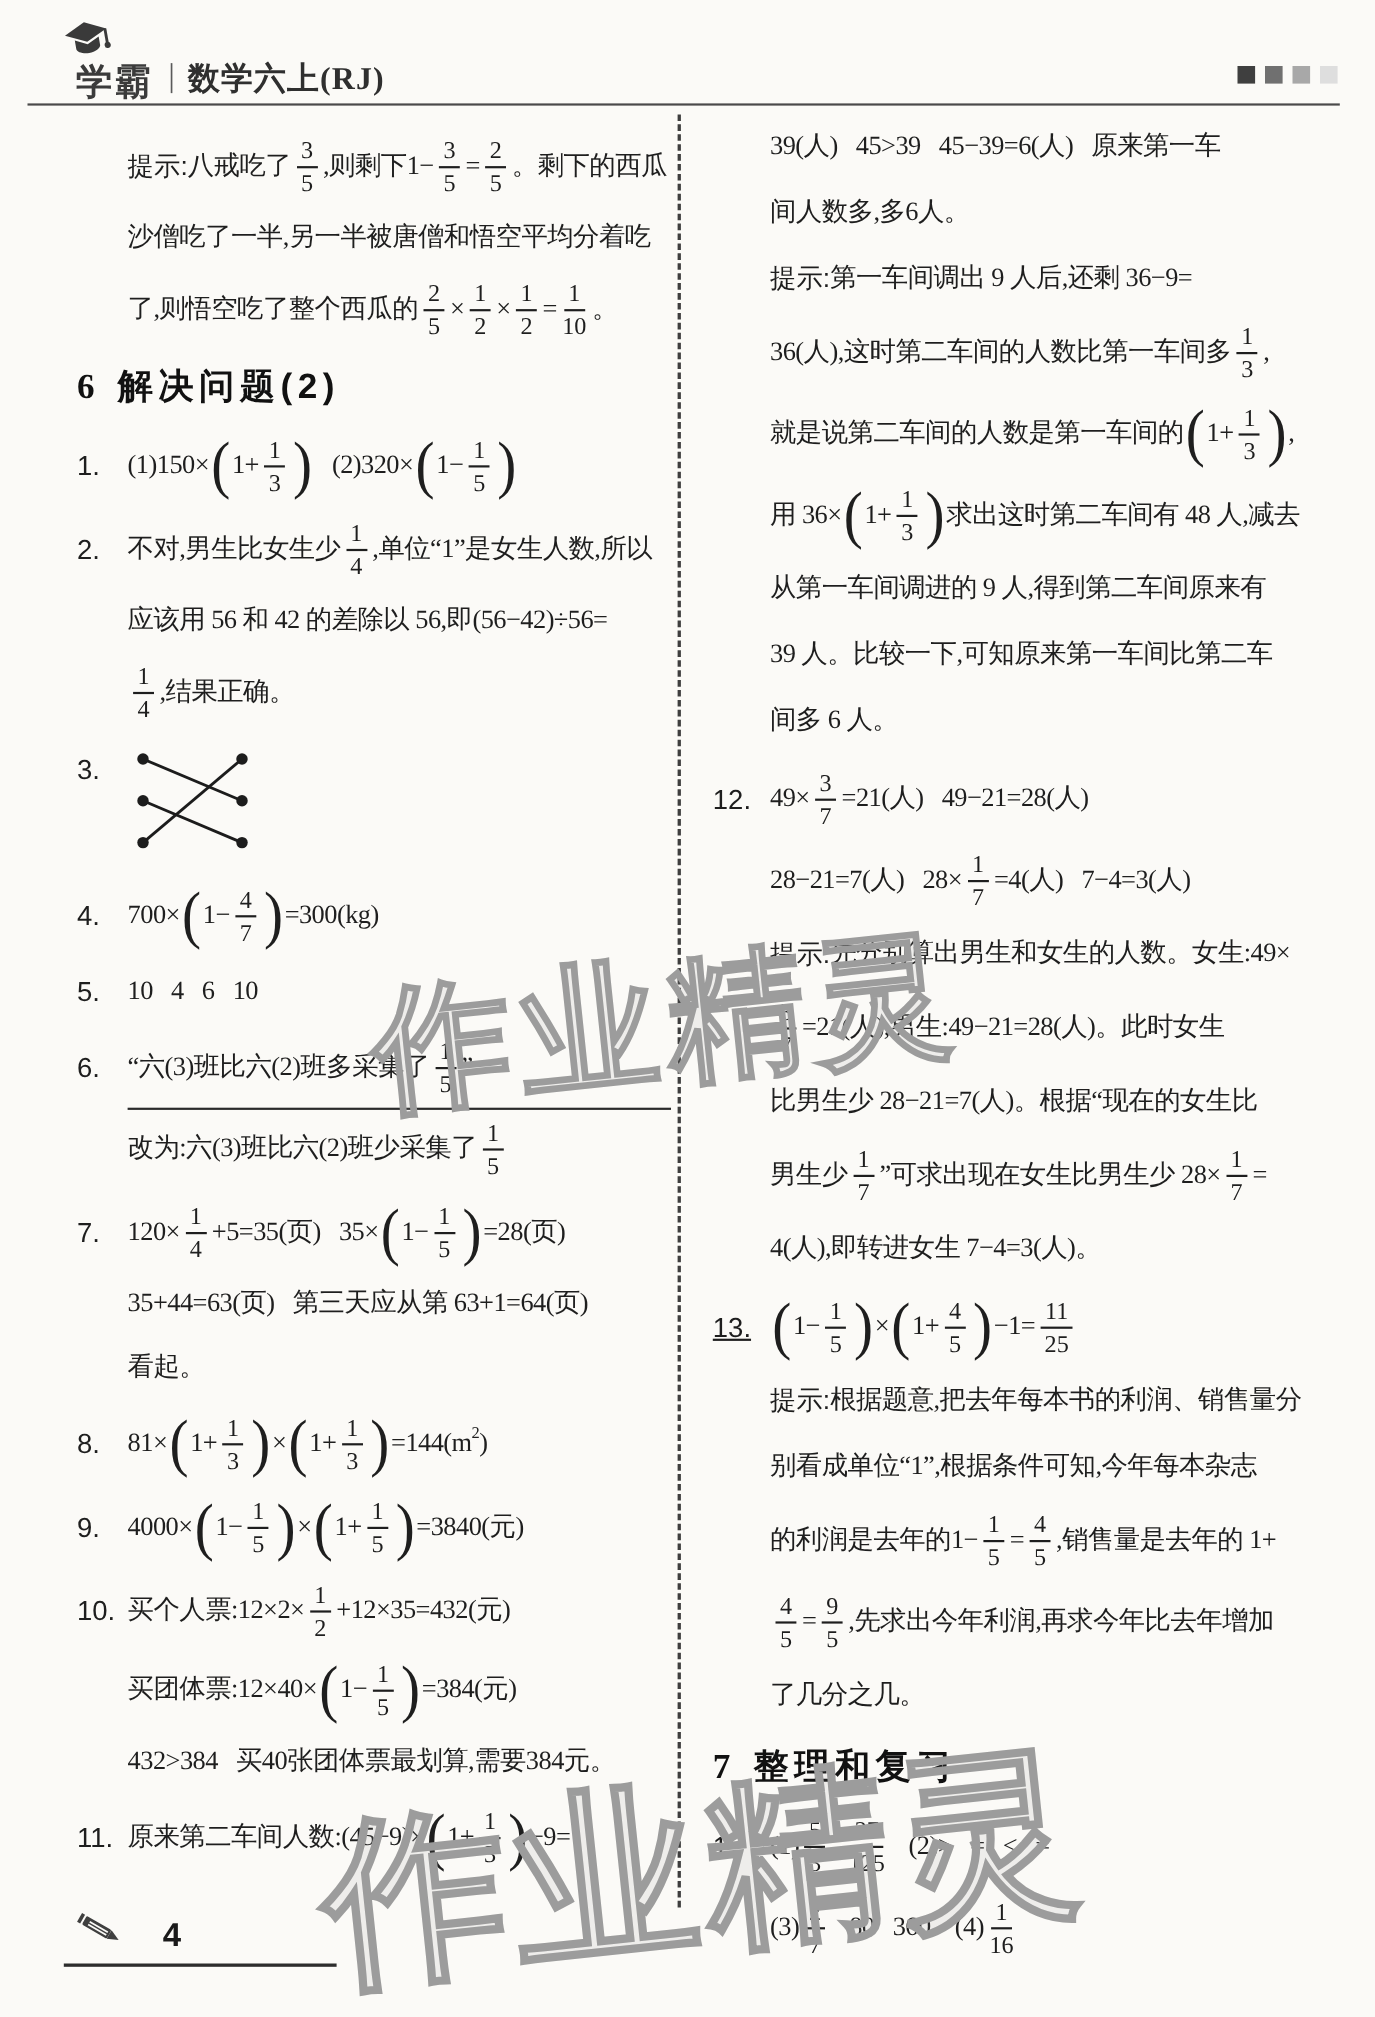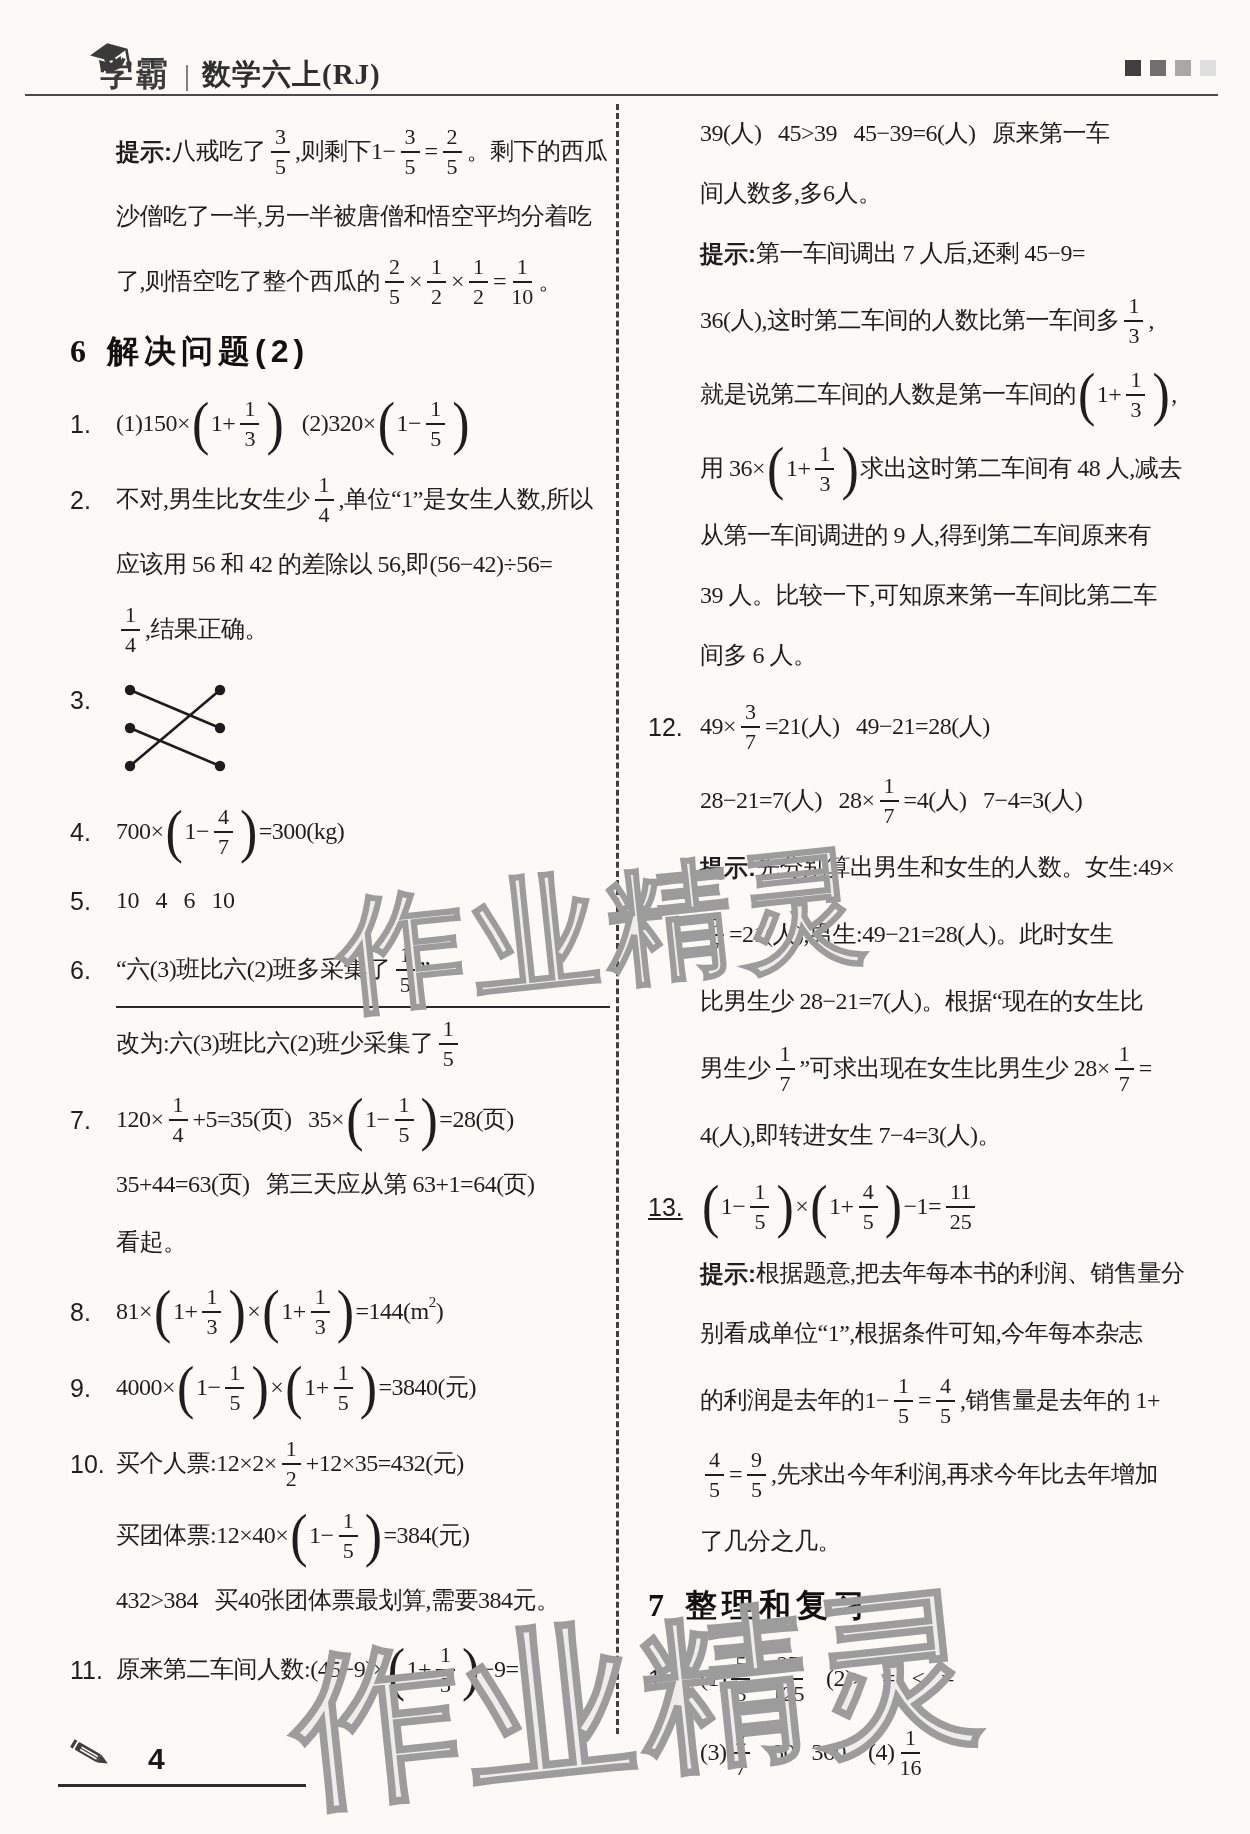--- a/index.html
+++ b/index.html
@@ -1,19 +1,19 @@
 <!DOCTYPE html>
 <html><head>
 <meta charset="utf-8">
 <style>
   html,body{margin:0;padding:0;background:#e8e8e6;}
   .page{position:relative;width:1250px;height:1834px;background:#fbfaf7;overflow:hidden;
         font-family:"Liberation Serif",serif;color:#1e1e1e;}
   
-  .header-logo{position:absolute;left:100px;top:52px;display:flex;align-items:center;z-index:2;}
+  .header-logo{position:absolute;left:69px;top:52px;display:flex;align-items:flex-start;z-index:2;}
   .cap-wrap{position:relative;width:0;height:0;}
   .cap-wrap svg{position:absolute;left:-12px;top:-34px;transform:rotate(-10deg);}
   .logo-text{font-family:"Liberation Sans",sans-serif;font-weight:800;font-size:33px;color:#3b3b3b;letter-spacing:2px;}
   .logo-sep{font-size:30px;color:#5a5a5a;margin:0 12px 0 14px;font-weight:200;}
   .logo-sub{font-size:29px;color:#2f2f2f;letter-spacing:1px;font-weight:bold;}
   .header-squares{position:absolute;right:34px;top:60px;display:flex;gap:9px;z-index:2;}
   .sq{width:16px;height:16px;display:inline-block;}
   .header-rule{position:absolute;left:25px;right:32px;top:94px;border-top:2.5px solid #4a4a4a;}
   
   .divider{position:absolute;left:616px;top:104px;height:1630px;border-left:3px dashed #3e3e3e;}
@@ -34,21 +34,21 @@
   .sec{font-family:"Liberation Sans",sans-serif;font-weight:700;font-size:32px;color:#111;
        text-align:left;letter-spacing:5px;margin:12px 0 14px;}
   .sec-num{margin-right:16px;font-family:"Liberation Serif",serif;font-weight:700;}
   
   .frac{display:inline-flex;flex-direction:column;align-items:center;margin:0 5px;
         font-size:22px;line-height:1;letter-spacing:0;}
   .frac .num{padding:0 4px 3px;border-bottom:2px solid #1e1e1e;text-align:center;}
   .frac .den{padding-top:3px;text-align:center;}
   .bigp{font-size:52px;font-weight:300;line-height:.85;margin:0 2px;transform:scaleY(1.12);}
   .supsc{font-size:15px;position:relative;top:-9px;}
-  .bold-label{font-family:"Liberation Sans",sans-serif;font-weight:700;letter-spacing:0;}
+  .bold-label{font-family:"Liberation Sans",sans-serif;font-weight:400;letter-spacing:0;}
   
   .wm{position:absolute;z-index:6;pointer-events:none;white-space:nowrap;
       font-family:"Liberation Sans",sans-serif;font-weight:700;
       color:rgba(150,150,150,0.12);-webkit-text-stroke:2.2px #9c9c9c;}
   .wm1{font-size:126px;left:338px;top:846px;letter-spacing:8px;transform:rotate(-6deg);}
   .wm2{font-size:168px;left:292px;top:1586px;letter-spacing:6px;transform:rotate(-6deg);}
   
   .footer{position:absolute;left:58px;top:1738px;width:240px;z-index:2;
           border-bottom:3px solid #2d2d2d;display:flex;align-items:flex-end;gap:30px;padding:0 0 8px 8px;}
   .page-num{font-family:"Liberation Sans",sans-serif;font-weight:700;font-size:30px;color:#1a1a1a;}
@@ -173,21 +173,21 @@
           <div class="line tall"><span>原来第二车间人数:(45−9)×</span><span class="bigp">(</span><span>1+</span><span class="frac"><span class="num">1</span><span class="den">3</span></span><span class="bigp">)</span><span>−9=</span></div>
         </div>
       </div>
     </div>
   <div class="col col-right">
       <div class="item">
         <div class="inum" style="height: 60px;"></div>
         <div class="ibody">
           <div class="line"><span>39(人)   45&gt;39   45−39=6(人)   原来第一车</span></div>
           <div class="line"><span>间人数多,多6人。</span></div>
-          <div class="line"><span class="bold-label">提示:</span><span>第一车间调出 7 人后,还剩 45−9=</span></div>
+          <div class="line"><span class="bold-label">提示:</span><span>第一车间调出 9 人后,还剩 36−9=</span></div>
           <div class="line tall"><span>36(人),这时第二车间的人数比第一车间多</span><span class="frac"><span class="num">1</span><span class="den">3</span></span><span>,</span></div>
           <div class="line tall"><span>就是说第二车间的人数是第一车间的</span><span class="bigp">(</span><span>1+</span><span class="frac"><span class="num">1</span><span class="den">3</span></span><span class="bigp">)</span><span>,</span></div>
           <div class="line tall"><span>用 36×</span><span class="bigp">(</span><span>1+</span><span class="frac"><span class="num">1</span><span class="den">3</span></span><span class="bigp">)</span><span>求出这时第二车间有 48 人,减去</span></div>
           <div class="line"><span>从第一车间调进的 9 人,得到第二车间原来有</span></div>
           <div class="line"><span>39 人。比较一下,可知原来第一车间比第二车</span></div>
           <div class="line"><span>间多 6 人。</span></div>
         </div>
       </div>
       <div class="item">
         <div class="inum" style="height: 74px;">12.</div>

